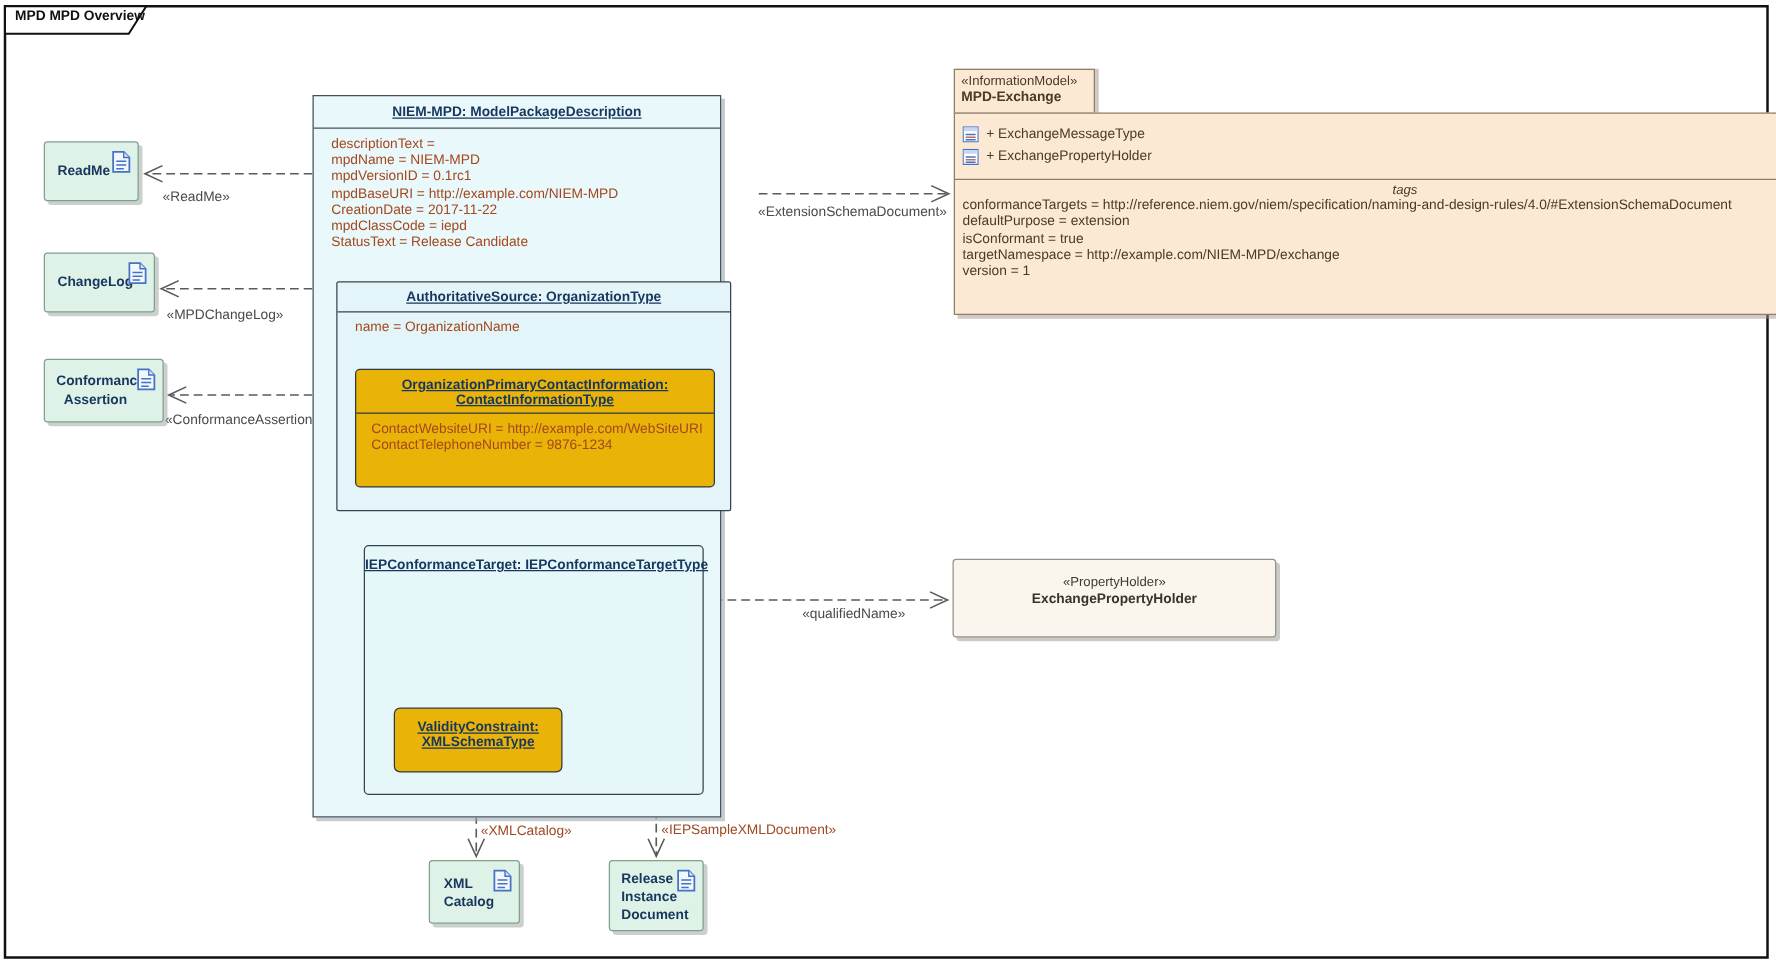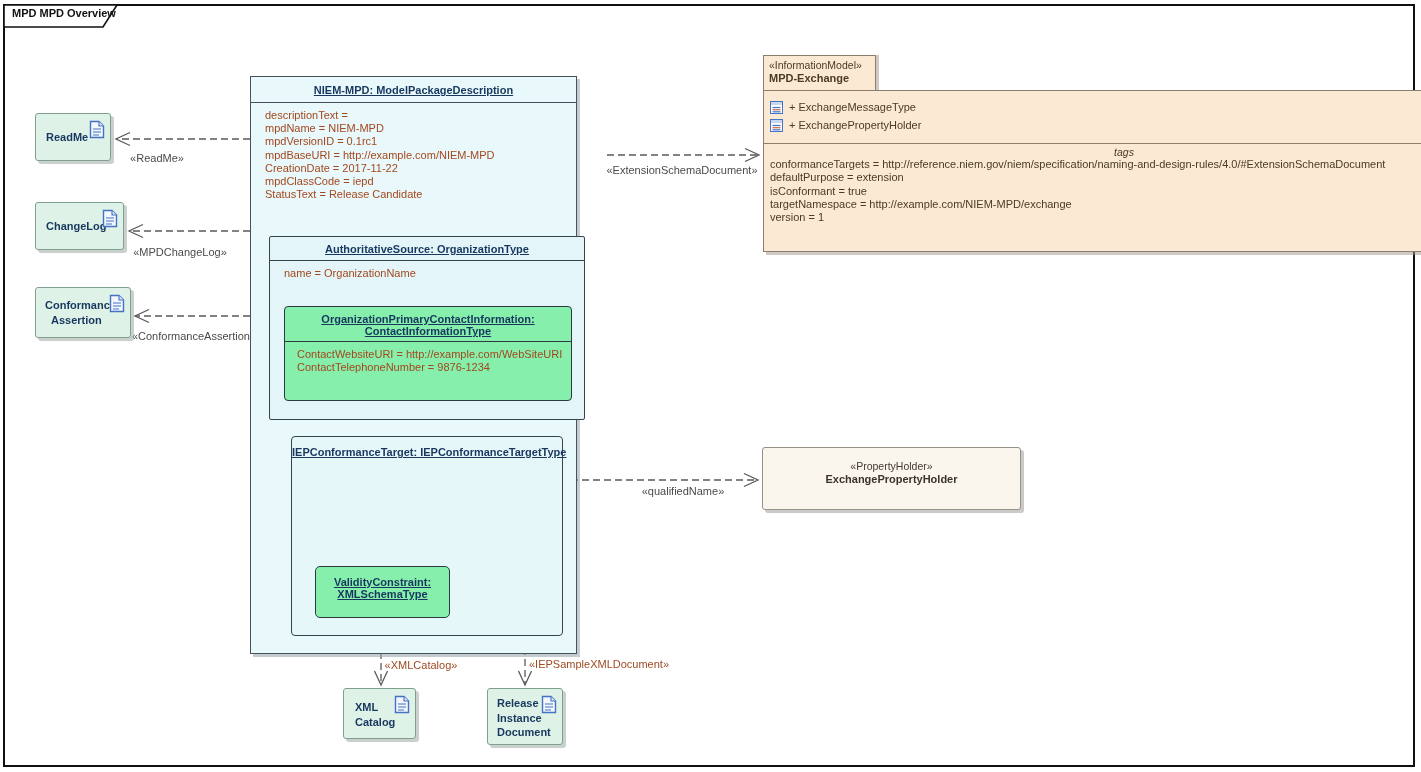--- a/index.html
+++ b/index.html
@@ -5,21 +5,21 @@
   html,body{margin:0;padding:0;background:#fff;}
   .canvas{position:relative;width:1421px;height:772px;background:#fff;overflow:hidden;
           font-family:"Liberation Sans",sans-serif;}
   .frame{position:absolute;left:3px;top:4px;width:1412px;height:763px;
          border:2px solid #111;box-sizing:border-box;background:#fff;}
   .tab{position:absolute;left:3px;top:4px;width:120px;height:25px;}
   .tab-label{position:absolute;left:12px;top:7px;font-size:11px;font-weight:bold;color:#111;white-space:nowrap;}
   .box{position:absolute;box-sizing:border-box;}
   .cyan{background:#E9F8FB;border:1px solid #44525C;box-shadow:3px 3px 0 rgba(150,162,168,.55);}
   .cyan-inner{background:#E3F5F9;border:1px solid #37444D;}
-  .cyan-leaf{background:#86efac;border:1px solid #2E3A42;border-radius:5px;}
+  .cyan-leaf{background:#eab308;border:1px solid #2E3A42;border-radius:5px;}
   .green{background:#DFF2E7;border:1px solid #7FA08D;border-radius:3px;box-shadow:3px 3px 0 rgba(150,162,158,.5);}
   .orange{background:#FCE9D3;border:1px solid #8E7F6C;box-shadow:3px 3px 0 rgba(160,150,140,.5);}
   .cream{background:#FAF6EE;border:1px solid #979187;border-radius:3px;box-shadow:3px 3px 0 rgba(150,150,145,.5);}
   .t-title{font-weight:bold;text-decoration:underline;color:#17375E;font-size:11px;text-align:center;white-space:nowrap;}
   .t-attr{color:#A3481E;font-size:11px;line-height:13.2px;white-space:nowrap;}
   .t-green{font-weight:bold;color:#17375E;font-size:11px;line-height:14.5px;}
   .conn-label{position:absolute;transform:translateX(-50%);font-size:11px;color:#4A4A4A;white-space:nowrap;}
   .conn-label.red{color:#9E4A22;}
   .o-text{color:#4A3A28;font-size:11px;white-space:nowrap;}
   .doc-icon{position:absolute;top:6px;right:5px;}
@@ -66,21 +66,21 @@
     <div style="padding:6px 0 0 14px;">
       <div class="t-attr">descriptionText =</div>
       <div class="t-attr">mpdName = NIEM-MPD</div>
       <div class="t-attr">mpdVersionID = 0.1rc1</div>
       <div class="t-attr">mpdBaseURI = http://example.com/NIEM-MPD</div>
       <div class="t-attr">CreationDate = 2017-11-22</div>
       <div class="t-attr">mpdClassCode = iepd</div>
       <div class="t-attr">StatusText = Release Candidate</div>
     </div>
 
-    <div class="box cyan-inner" style="left:18px;top:159px;width:316px;height:184px;border-radius:2px;">
+    <div class="box cyan-inner" style="left:18px;top:148px;width:316px;height:184px;border-radius:2px;">
       <div class="t-title" style="padding:6px 4px 5px 4px;border-bottom:1px solid #37444D;">AuthoritativeSource: OrganizationType</div>
       <div class="t-attr" style="padding:6px 0 0 14px;">name = OrganizationName</div>
 
       <div class="box cyan-leaf" style="left:14px;top:69px;width:288px;height:95px;border-radius:4px;">
         <div style="padding-top:6px;border-bottom:1px solid #2E3A42;padding-bottom:4px;">
           <div class="t-title">OrganizationPrimaryContactInformation:</div>
           <div class="t-title">ContactInformationType</div>
         </div>
         <div style="padding:6px 0 0 12px;">
           <div class="t-attr">ContactWebsiteURI = http://example.com/WebSiteURI</div>

